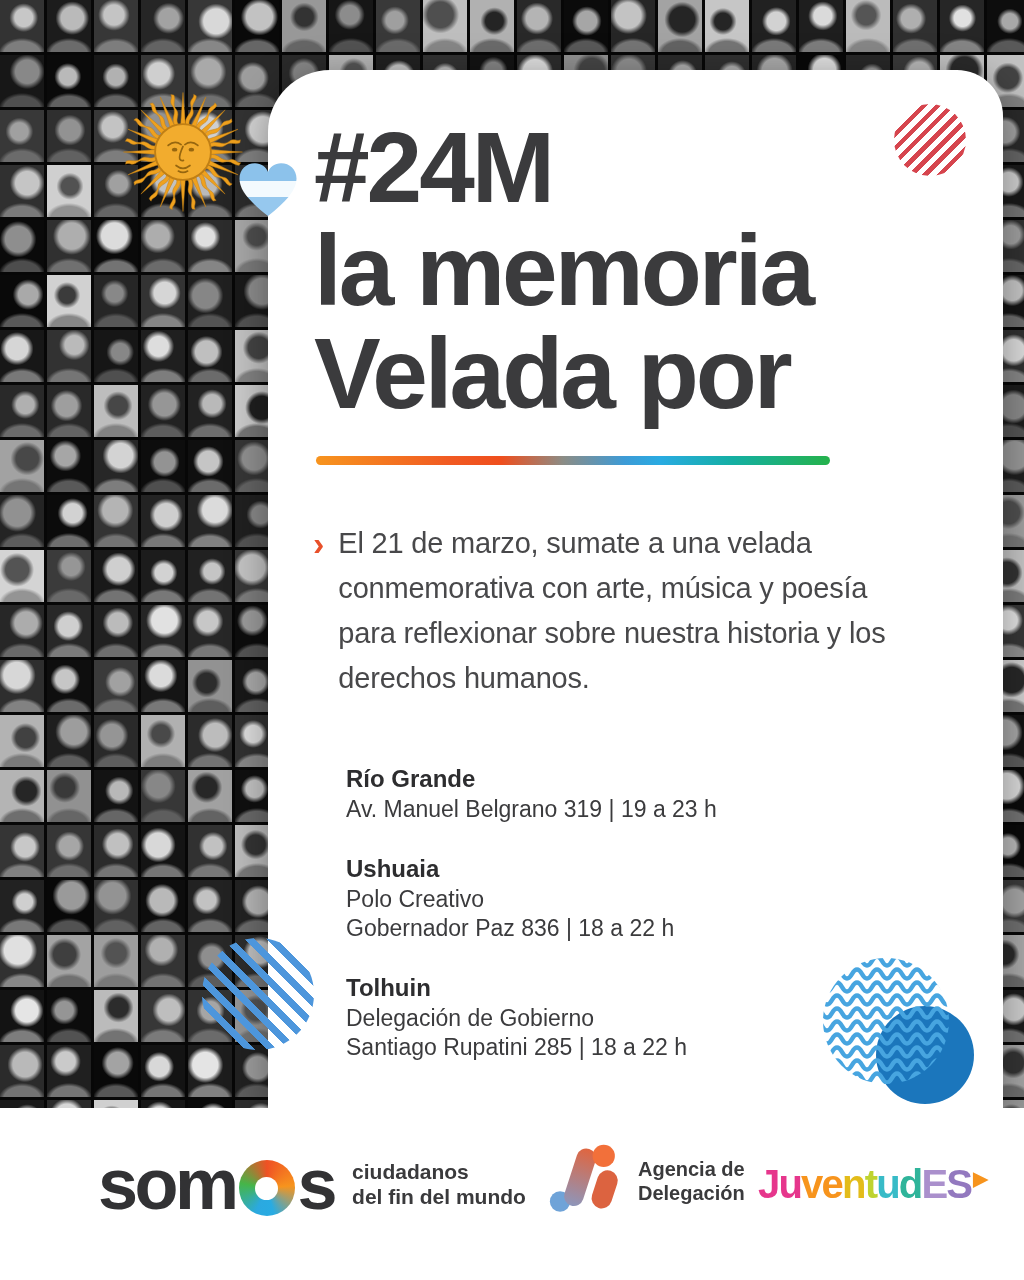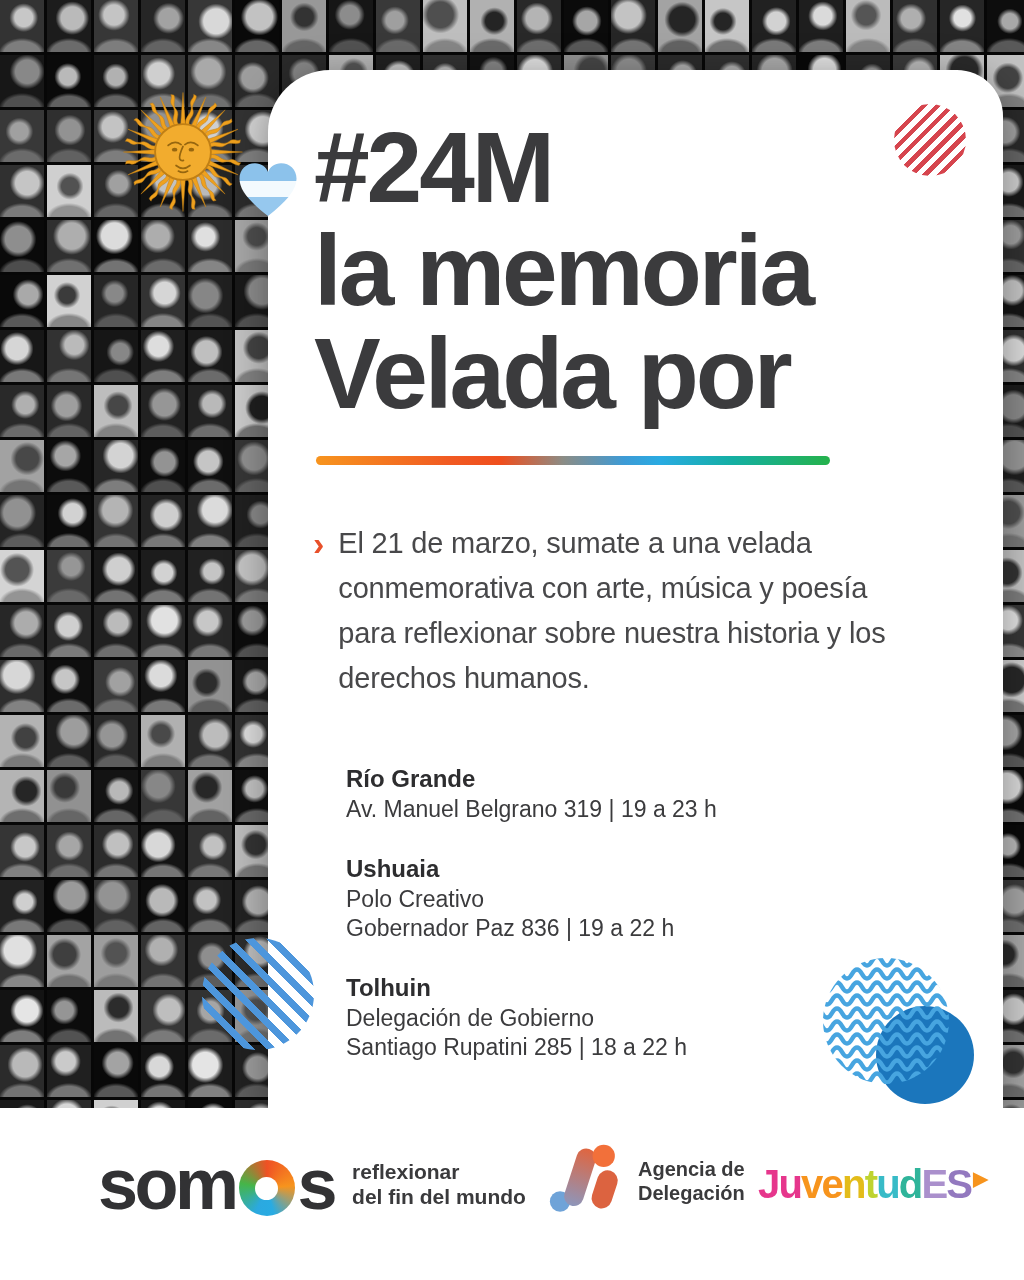--- a/index.html
+++ b/index.html
@@ -634,39 +634,39 @@
   </div>
 
   <div class="venues">
     <div class="venue">
       <h3>Río Grande</h3>
       <div class="vline">Av. Manuel Belgrano 319 | 19 a 23 h</div>
     </div>
     <div class="venue">
       <h3>Ushuaia</h3>
       <div class="vline">Polo Creativo</div>
-      <div class="vline">Gobernador Paz 836 | 19 a 22 h</div>
+      <div class="vline">Gobernador Paz 836 | 18 a 22 h</div>
     </div>
     <div class="venue">
       <h3>Tolhuin</h3>
       <div class="vline">Delegación de Gobierno</div>
       <div class="vline">Santiago Rupatini 285 | 18 a 22 h</div>
     </div>
   </div>
 
   <div class="footer">
 
     <div class="somos">
       <div class="somos-word">
         <span>som</span>
         <span class="swirl" style="background: conic-gradient(rgb(239, 81, 36) 0deg, rgb(247, 148, 29) 85deg, rgb(41, 171, 226) 165deg, rgb(43, 169, 224) 205deg, rgb(69, 181, 73) 280deg, rgb(239, 81, 36) 360deg);"></span>
         <span>s</span>
       </div>
       <div class="tagline">
-        <div>reflexionar</div>
+        <div>ciudadanos</div>
         <div>del fin del mundo</div>
       </div>
     </div>
 
     <div class="agencia">
       <svg viewBox="0 0 84 84" width="78" height="78">
         <defs>
           <linearGradient id="agbar" x1="0" y1="0" x2="0" y2="1">
             <stop id="ab1" offset="0" stop-color="#E0653F"></stop>
               <stop id="ab2" offset="1" stop-color="#8D96BB"></stop>

